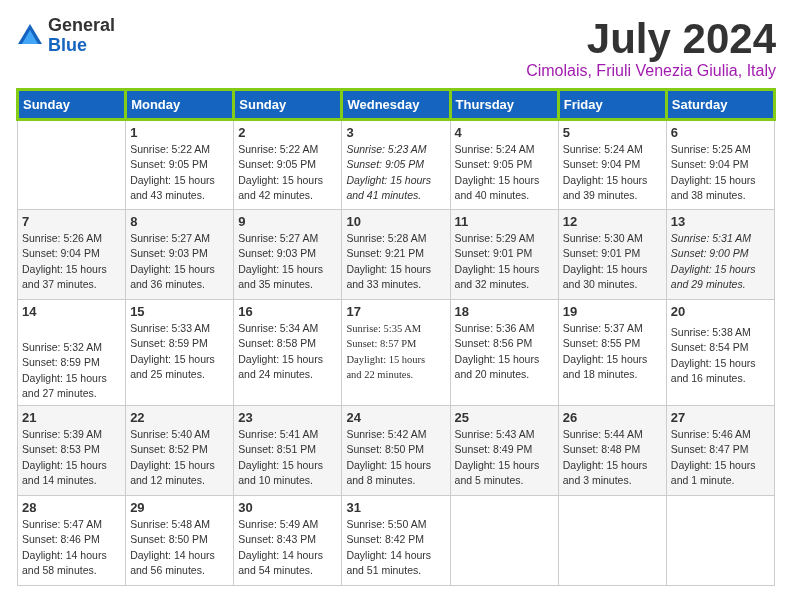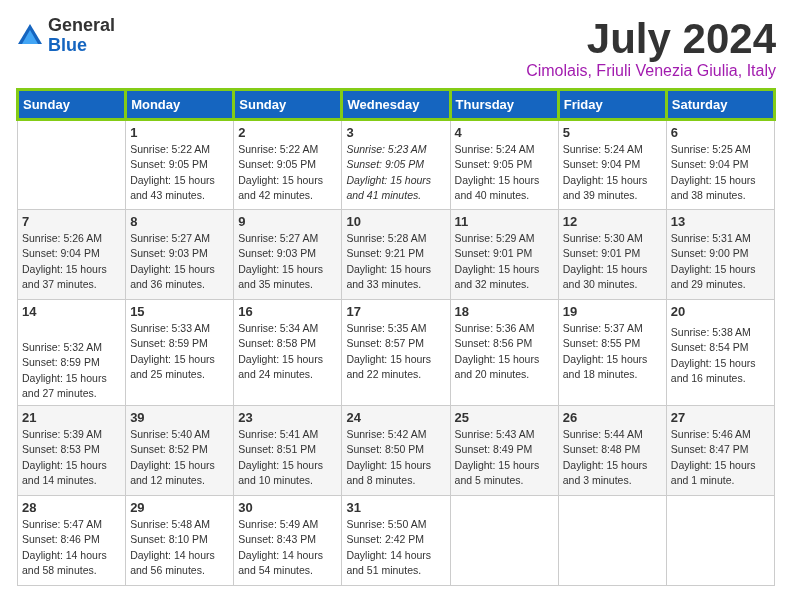--- a/index.html
+++ b/index.html
@@ -213,21 +213,21 @@
         </td>
         <td>
           <span class="day-number">12</span>
           <div class="day-info" style="white-space: pre-line;">Sunrise: 5:30 AM
 Sunset: 9:01 PM
 Daylight: 15 hours
 and 30 minutes.</div>
         </td>
         <td>
           <span class="day-number">13</span>
-          <div class="day-info" style="white-space: pre-line;">Sunrise: 5:31 AM
+          <div class="day-info" style="white-space: pre-line; font-style: italic;">Sunrise: 5:31 AM
 Sunset: 9:00 PM
 Daylight: 15 hours
 and 29 minutes.</div>
         </td>
       </tr>
       <tr>
         <td>
           <span class="day-number">14</span>
           <div class="day-info" style="white-space: pre-line; margin-top: 21px;">Sunrise: 5:32 AM
 Sunset: 8:59 PM
@@ -243,21 +243,21 @@
         </td>
         <td>
           <span class="day-number">16</span>
           <div class="day-info" style="white-space: pre-line;">Sunrise: 5:34 AM
 Sunset: 8:58 PM
 Daylight: 15 hours
 and 24 minutes.</div>
         </td>
         <td>
           <span class="day-number">17</span>
-          <div class="day-info" style="white-space: pre-line;">Sunrise: 5:35 AM
+          <div class="day-info" style="white-space: pre-line; font-family: Liberation Serif, serif;">Sunrise: 5:35 AM
 Sunset: 8:57 PM
 Daylight: 15 hours
 and 22 minutes.</div>
         </td>
         <td>
           <span class="day-number">18</span>
           <div class="day-info" style="white-space: pre-line;">Sunrise: 5:36 AM
 Sunset: 8:56 PM
 Daylight: 15 hours
 and 20 minutes.</div>
@@ -279,21 +279,21 @@
       </tr>
       <tr>
         <td>
           <span class="day-number">21</span>
           <div class="day-info" style="white-space: pre-line;">Sunrise: 5:39 AM
 Sunset: 8:53 PM
 Daylight: 15 hours
 and 14 minutes.</div>
         </td>
         <td>
-          <span class="day-number">39</span>
+          <span class="day-number">22</span>
           <div class="day-info" style="white-space: pre-line;">Sunrise: 5:40 AM
 Sunset: 8:52 PM
 Daylight: 15 hours
 and 12 minutes.</div>
         </td>
         <td>
           <span class="day-number">23</span>
           <div class="day-info" style="white-space: pre-line;">Sunrise: 5:41 AM
 Sunset: 8:51 PM
 Daylight: 15 hours
@@ -332,35 +332,35 @@
         <td>
           <span class="day-number">28</span>
           <div class="day-info" style="white-space: pre-line;">Sunrise: 5:47 AM
 Sunset: 8:46 PM
 Daylight: 14 hours
 and 58 minutes.</div>
         </td>
         <td>
           <span class="day-number">29</span>
           <div class="day-info" style="white-space: pre-line;">Sunrise: 5:48 AM
-Sunset: 8:10 PM
+Sunset: 8:50 PM
 Daylight: 14 hours
 and 56 minutes.</div>
         </td>
         <td>
           <span class="day-number">30</span>
           <div class="day-info" style="white-space: pre-line;">Sunrise: 5:49 AM
 Sunset: 8:43 PM
 Daylight: 14 hours
 and 54 minutes.</div>
         </td>
         <td>
           <span class="day-number">31</span>
           <div class="day-info" style="white-space: pre-line;">Sunrise: 5:50 AM
-Sunset: 2:42 PM
+Sunset: 8:42 PM
 Daylight: 14 hours
 and 51 minutes.</div>
         </td>
         <td class="empty-cell"></td>
         <td class="empty-cell"></td>
         <td class="empty-cell"></td>
       </tr>
     </tbody>
 </table>
 

